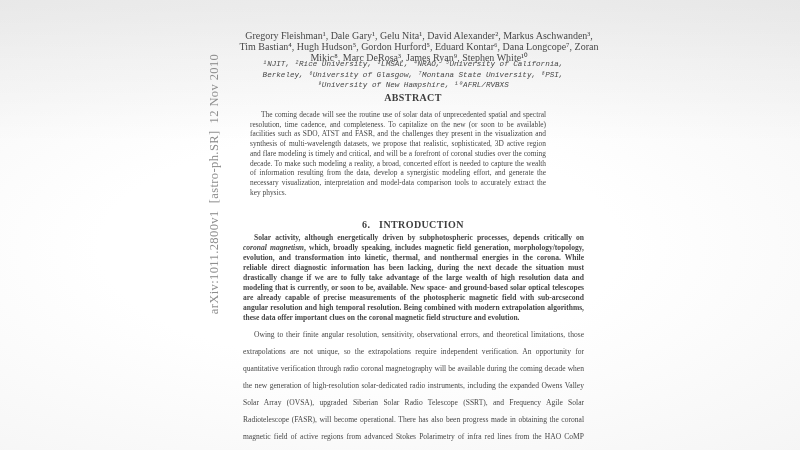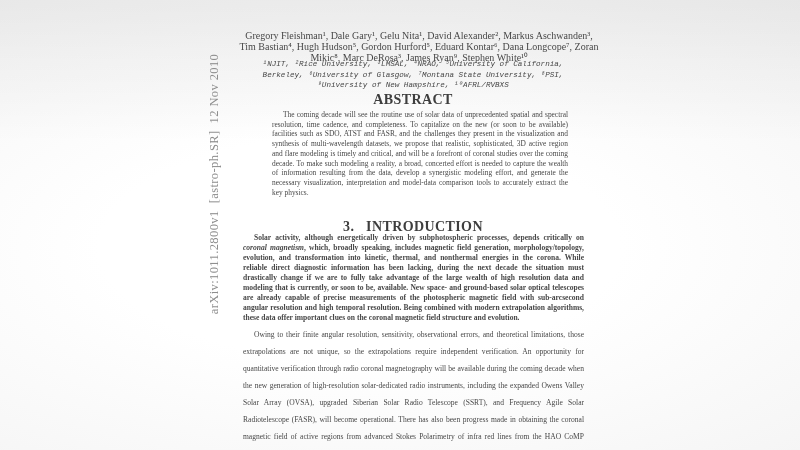--- a/index.html
+++ b/index.html
@@ -42,29 +42,29 @@
   }
   .affils{
     position:absolute;left:251px;top:59px;width:324px;
     margin:0;text-align:center;
     font-style:italic;
     font-size:7.6px;line-height:10.5px;font-family:Liberation Mono, monospace;
   }
   .abs-head,.intro-head{
     position:absolute;left:263px;width:300px;
     margin:0;text-align:center;
-    font-size:14px;font-weight:bold;
+    font-size:10px;font-weight:bold;
     letter-spacing:0.4px;
     white-space:pre;
     color:var(--title,#3e3e3e);
   }
   .abs-head{top:92px;}
   .intro-head{top:219px;}
   .abs-body{
-    position:absolute;left:272px;top:110px;width:296px;
+    position:absolute;left:250px;top:110px;width:296px;
     margin:0;text-align:justify;
     font-size:7.4px;line-height:9.7px;
     text-indent:11px;
   }
   .para{
     position:absolute;left:243px;width:341px;
     margin:0;text-align:justify;
     font-size:7.55px;
     text-indent:11px;
   }
@@ -80,19 +80,19 @@
 
 
   <p class="authors soft">Gregory Fleishman¹, Dale Gary¹, Gelu Nita¹, David Alexander², Markus Aschwanden³, Tim Bastian⁴, Hugh Hudson⁵, Gordon Hurford⁵, Eduard Kontar⁶, Dana Longcope⁷, Zoran Mikic⁸, Marc DeRosa³, James Ryan⁹, Stephen White¹⁰</p>
 
   <p class="affils soft">¹NJIT, ²Rice University, ³LMSAL, ⁴NRAO, ⁵University of California, Berkeley, ⁶University of Glasgow, ⁷Montana State University, ⁸PSI, ⁹University of New Hampshire, ¹⁰AFRL/RVBXS</p>
 
   <h2 class="abs-head soft">ABSTRACT</h2>
 
   <p class="abs-body soft">The coming decade will see the routine use of solar data of unprecedented spatial and spectral resolution, time cadence, and completeness. To capitalize on the new (or soon to be available) facilities such as SDO, ATST and FASR, and the challenges they present in the visualization and synthesis of multi-wavelength datasets, we propose that realistic, sophisticated, 3D active region and flare modeling is timely and critical, and will be a forefront of coronal studies over the coming decade. To make such modeling a reality, a broad, concerted effort is needed to capture the wealth of information resulting from the data, develop a synergistic modeling effort, and generate the necessary visualization, interpretation and model-data comparison tools to accurately extract the key physics.</p>
 
-  <h2 class="intro-head soft">3.   INTRODUCTION</h2>
+  <h2 class="intro-head soft">6.   INTRODUCTION</h2>
 
   <p class="para para1 soft"><span>Solar activity, although energetically driven by subphotospheric processes, depends critically on </span><em>coronal magnetism</em><span>, which, broadly speaking, includes magnetic field generation, morphology/topology, evolution, and transformation into kinetic, thermal, and nonthermal energies in the corona. While reliable direct diagnostic information has been lacking, during the next decade the situation must drastically change if we are to fully take advantage of the large wealth of high resolution data and modeling that is currently, or soon to be, available. New space- and ground-based solar optical telescopes are already capable of precise measurements of the photospheric magnetic field with sub-arcsecond angular resolution and high temporal resolution. Being combined with modern extrapolation algorithms, these data offer important clues on the coronal magnetic field structure and evolution.</span></p>
 
   <p class="para para2 soft">Owing to their finite angular resolution, sensitivity, observational errors, and theoretical limitations, those extrapolations are not unique, so the extrapolations require independent verification. An opportunity for quantitative verification through radio coronal magnetography will be available during the coming decade when the new generation of high-resolution solar-dedicated radio instruments, including the expanded Owens Valley Solar Array (OVSA), upgraded Siberian Solar Radio Telescope (SSRT), and Frequency Agile Solar Radiotelescope (FASR), will become operational. There has also been progress made in obtaining the coronal magnetic field of active regions from advanced Stokes Polarimetry of infra red lines from the HAO CoMP instrument (Tomczyk et al. 2008). Microwave radiation from flares is produced by the gyrosynchrotron mechanism as accelerated fast electrons gyrate in the coronal magnetic field. It has recently been demonstrated using ideal (simulated) microwave data, that the coronal magnetic field can, in principle, be reliably recovered from the radio data on the flare dynamical timescale, along with the key parameters of the thermal plasma and accelerated electrons. The ability to detect the magnetic field and its changes on the dynamic time scales is a critically needed element to uncover fundamental physics driving solar flares, eruption, and activity.</p>
 
 </div>
 
 </body></html>

